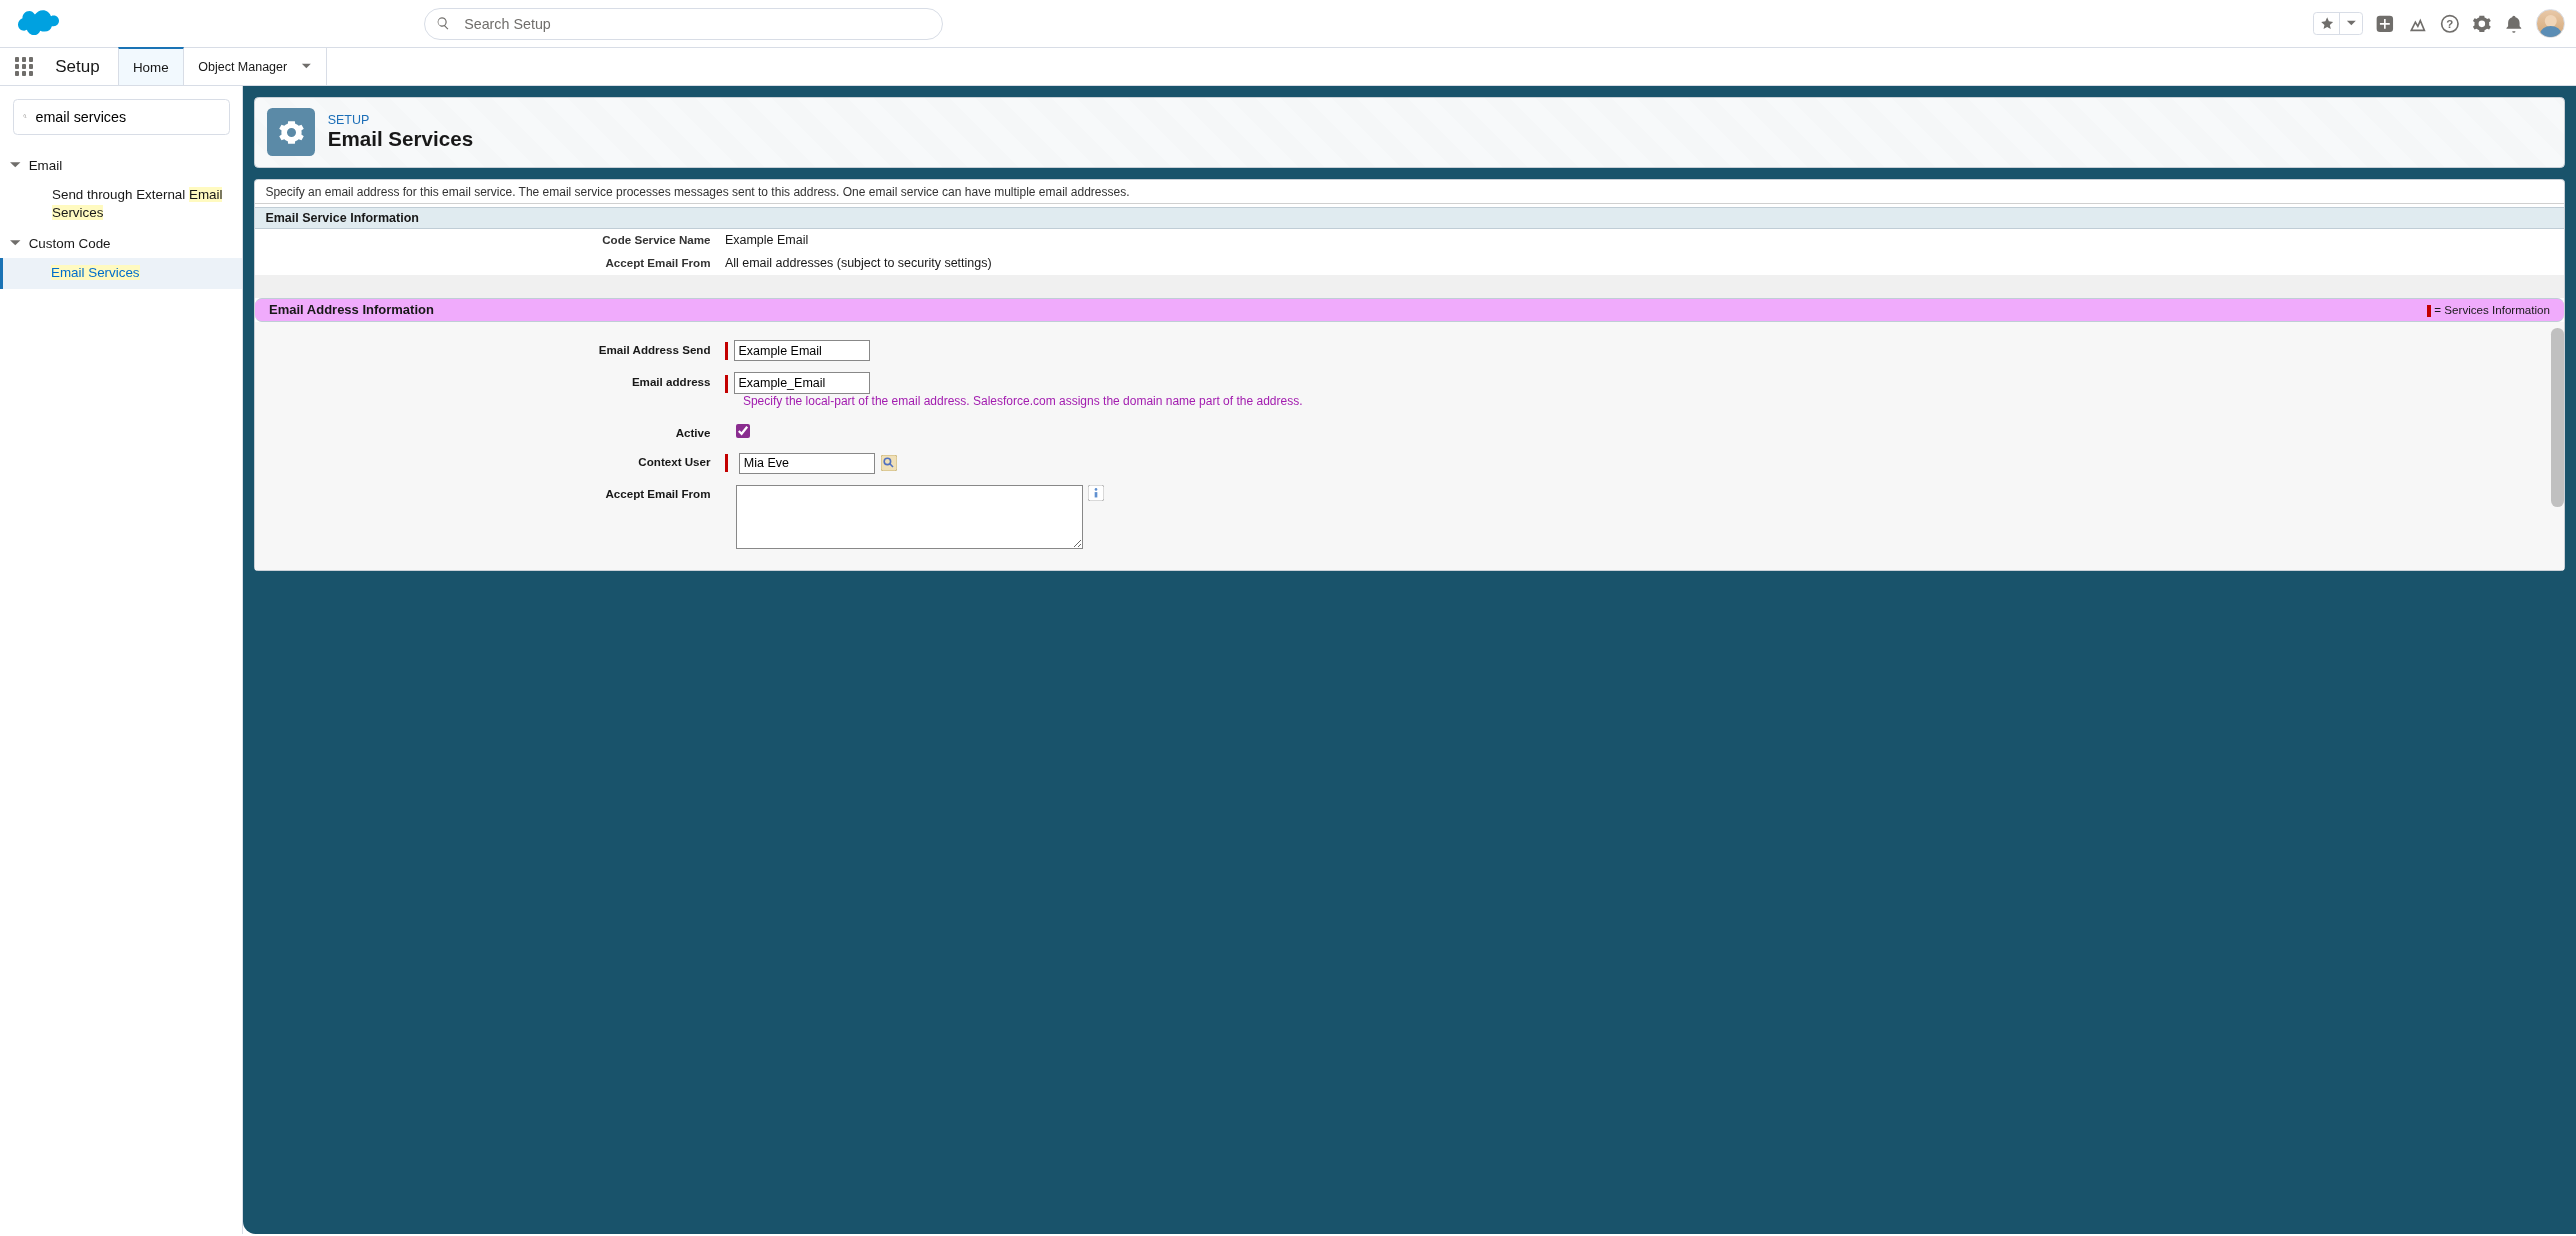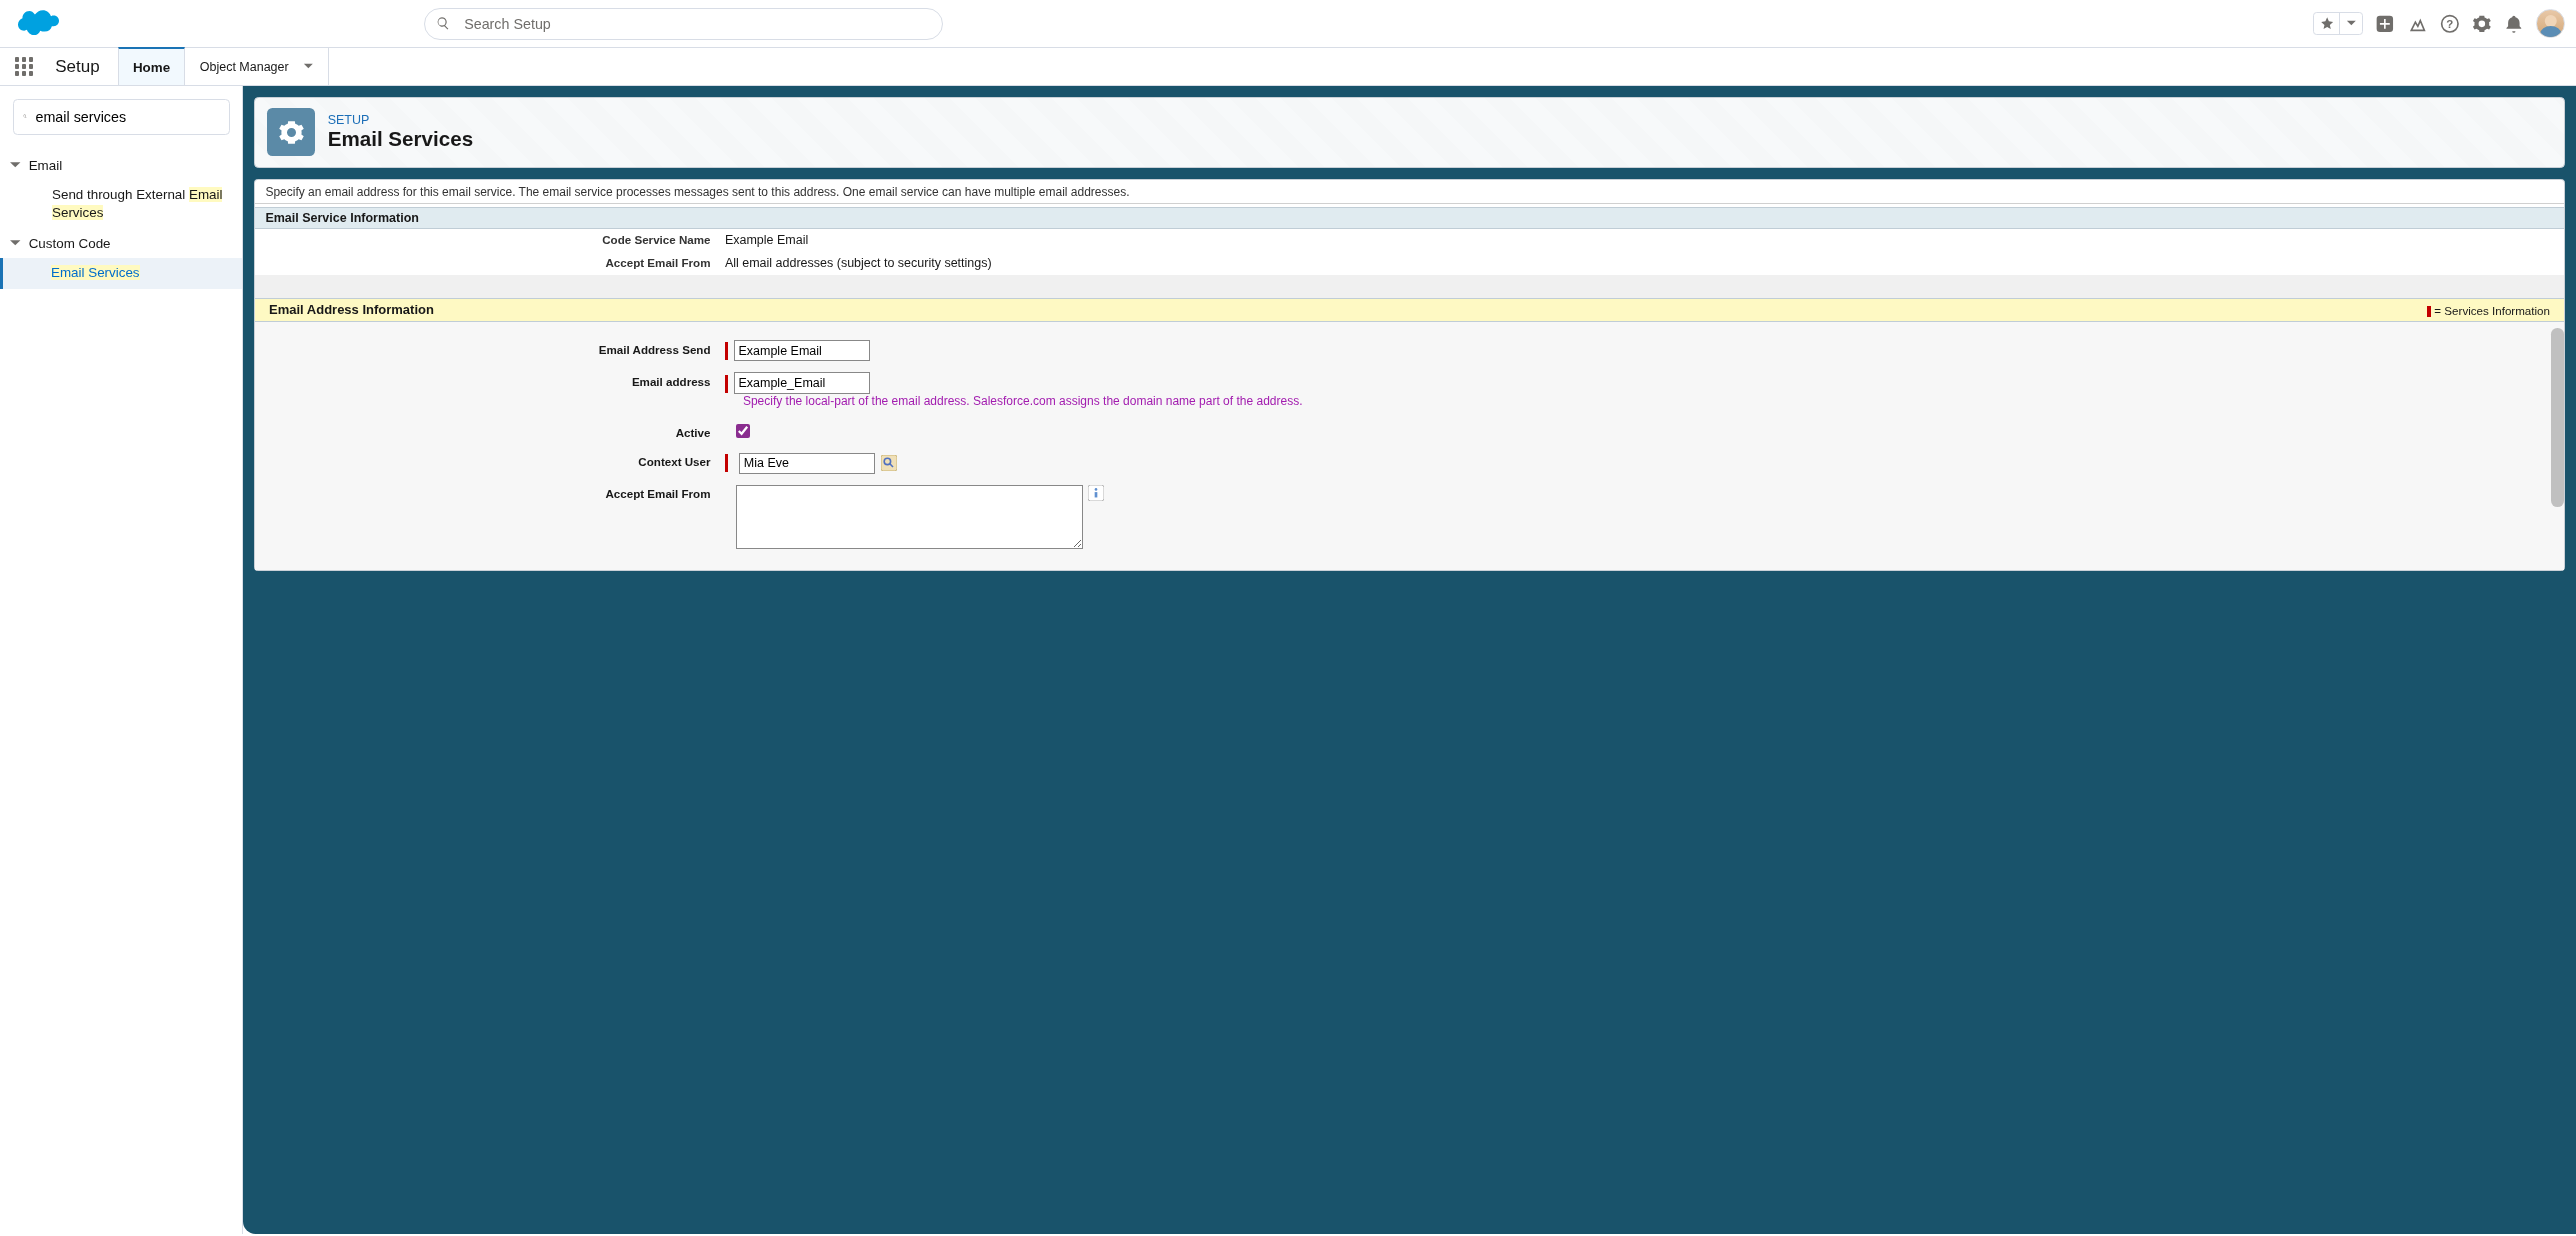--- a/index.html
+++ b/index.html
@@ -22,21 +22,21 @@
     .avatar { width: 29px; height: 29px; border-radius: 50%; background: linear-gradient(180deg, #e8c8a8 0%, #d4a878 100%); border: 0.9px solid #d8dde6; position: relative; overflow: hidden; }
     .avatar::before { content: ''; position: absolute; top: 4.5px; left: 50%; transform: translateX(-50%); width: 12.5px; height: 12.5px; border-radius: 50%; background: #f0d5b8; }
     .avatar::after { content: ''; position: absolute; bottom: -5.4px; left: 50%; transform: translateX(-50%); width: 21.5px; height: 16px; border-radius: 50% 50% 0 0; background: #5b8db5; }
 
     
     .nav-bar { height: 38px; border-bottom: 1.8px solid #d8dde6; display: flex; align-items: stretch; }
     .apps-btn { width: 48px; display: flex; align-items: center; justify-content: center; cursor: pointer; }
     .apps-grid { display: grid; grid-template-columns: repeat(3, 4.5px); grid-template-rows: repeat(3, 4.5px); gap: 2.7px; }
     .apps-grid span { background: #706e6b; border-radius: 0.9px; }
     .app-name { display: flex; align-items: center; font-size: 17px; font-weight: 400; padding: 0 18px 0 7.2px; }
-    .tab { display: flex; align-items: center; padding: 0 14.3px; border-left: 0.9px solid #d8dde6; border-right: 0.9px solid #d8dde6; font-size: 13.4px; cursor: pointer; position: relative; font-weight: bold; }
+    .tab { display: flex; align-items: center; padding: 0 14.3px; border-left: 0.9px solid #d8dde6; border-right: 0.9px solid #d8dde6; font-size: 13.4px; cursor: pointer; position: relative; }
     .tab.active { background: #f2f9fe; border-top: 2.7px solid #1a73b5; padding-top: 0; margin-top: -0.9px; }
     .tab-group { display: flex; align-items: center; padding: 0 14.3px; border-right: 0.9px solid #d8dde6; gap: 14.3px; }
     .chev { width: 10.7px; height: 10.7px; fill: #706e6b; }
 
     .main-layout { display: flex; height: calc(100vh - 88px); }
 
     
     .sidebar { width: 243px; border-right: 0.9px solid #d8dde6; display: flex; flex-direction: column; background: #fff; }
     .sidebar-search { padding: 12.5px; }
     .sidebar-search-box { display: flex; align-items: center; height: 36px; border: 0.9px solid #d8dde6; border-radius: 4.5px; padding: 0 9px; }
@@ -68,21 +68,21 @@
     .section-header { background: #e0ebf0; padding: 2.7px 10.7px; font-weight: 700; font-size: 12.5px; margin-top: 0; border-top: 0.9px solid #c0cdd6; border-bottom: 0.9px solid #c0cdd6; }
 
     .info-table { width: 100%; }
     .info-row { display: flex; padding: 2.7px 0; }
     .info-label { width: 463px; text-align: right; padding: 1.8px 7.2px 1.8px 0; color: #333; font-size: 11.6px; font-weight: 600; }
     .info-label.strong {  }
     .info-value { padding: 1.8px 7.2px; font-size: 12.5px; }
 
     .section-spacer { height: 23px; background: #f0f0f0; }
 
-    .section-header2 { background: #fef9c3; padding: 3.6px 14.3px; font-weight: 700; font-size: 13px; display: flex; justify-content: space-between; align-items: flex-end; border-top: 0.9px solid #c0cdd6; border-bottom: 0.9px solid #c0cdd6; }
+    .section-header2 { background: #f0abfc; padding: 3.6px 14.3px; font-weight: 700; font-size: 13px; display: flex; justify-content: space-between; align-items: center; border-top: 0.9px solid #c0cdd6; border-bottom: 0.9px solid #c0cdd6; border-radius: 7px; }
     .req-legend { font-weight: 400; font-size: 11.6px; }
     .req-bar-legend { display: inline-block; width: 3.6px; height: 11.6px; background: #c30000; vertical-align: middle; margin-right: 3.6px; }
 
     .form-area { background: #f7f7f7; padding: 18px 0 10.7px 0; }
     .form-row { display: flex; align-items: flex-start; margin-bottom: 10.7px; }
     .form-label { width: 463px; text-align: right; padding: 2.7px 7.2px 2.7px 0; font-size: 11.6px; font-weight: 600; }
     .form-field { padding: 0 7.2px; }
     .req-mark { display: inline-block; width: 3.6px; height: 18px; background: #c30000; vertical-align: middle; margin-right: 5.4px; }
     .txt-input { width: 136px; height: 21.5px; border: 1.3px solid #888; padding: 0 3.6px; font-size: 12.5px; }
     .txtarea { width: 347px; height: 64px; border: 1.3px solid #888; padding: 1.8px 3.6px; font-size: 12.5px; resize: both; }

